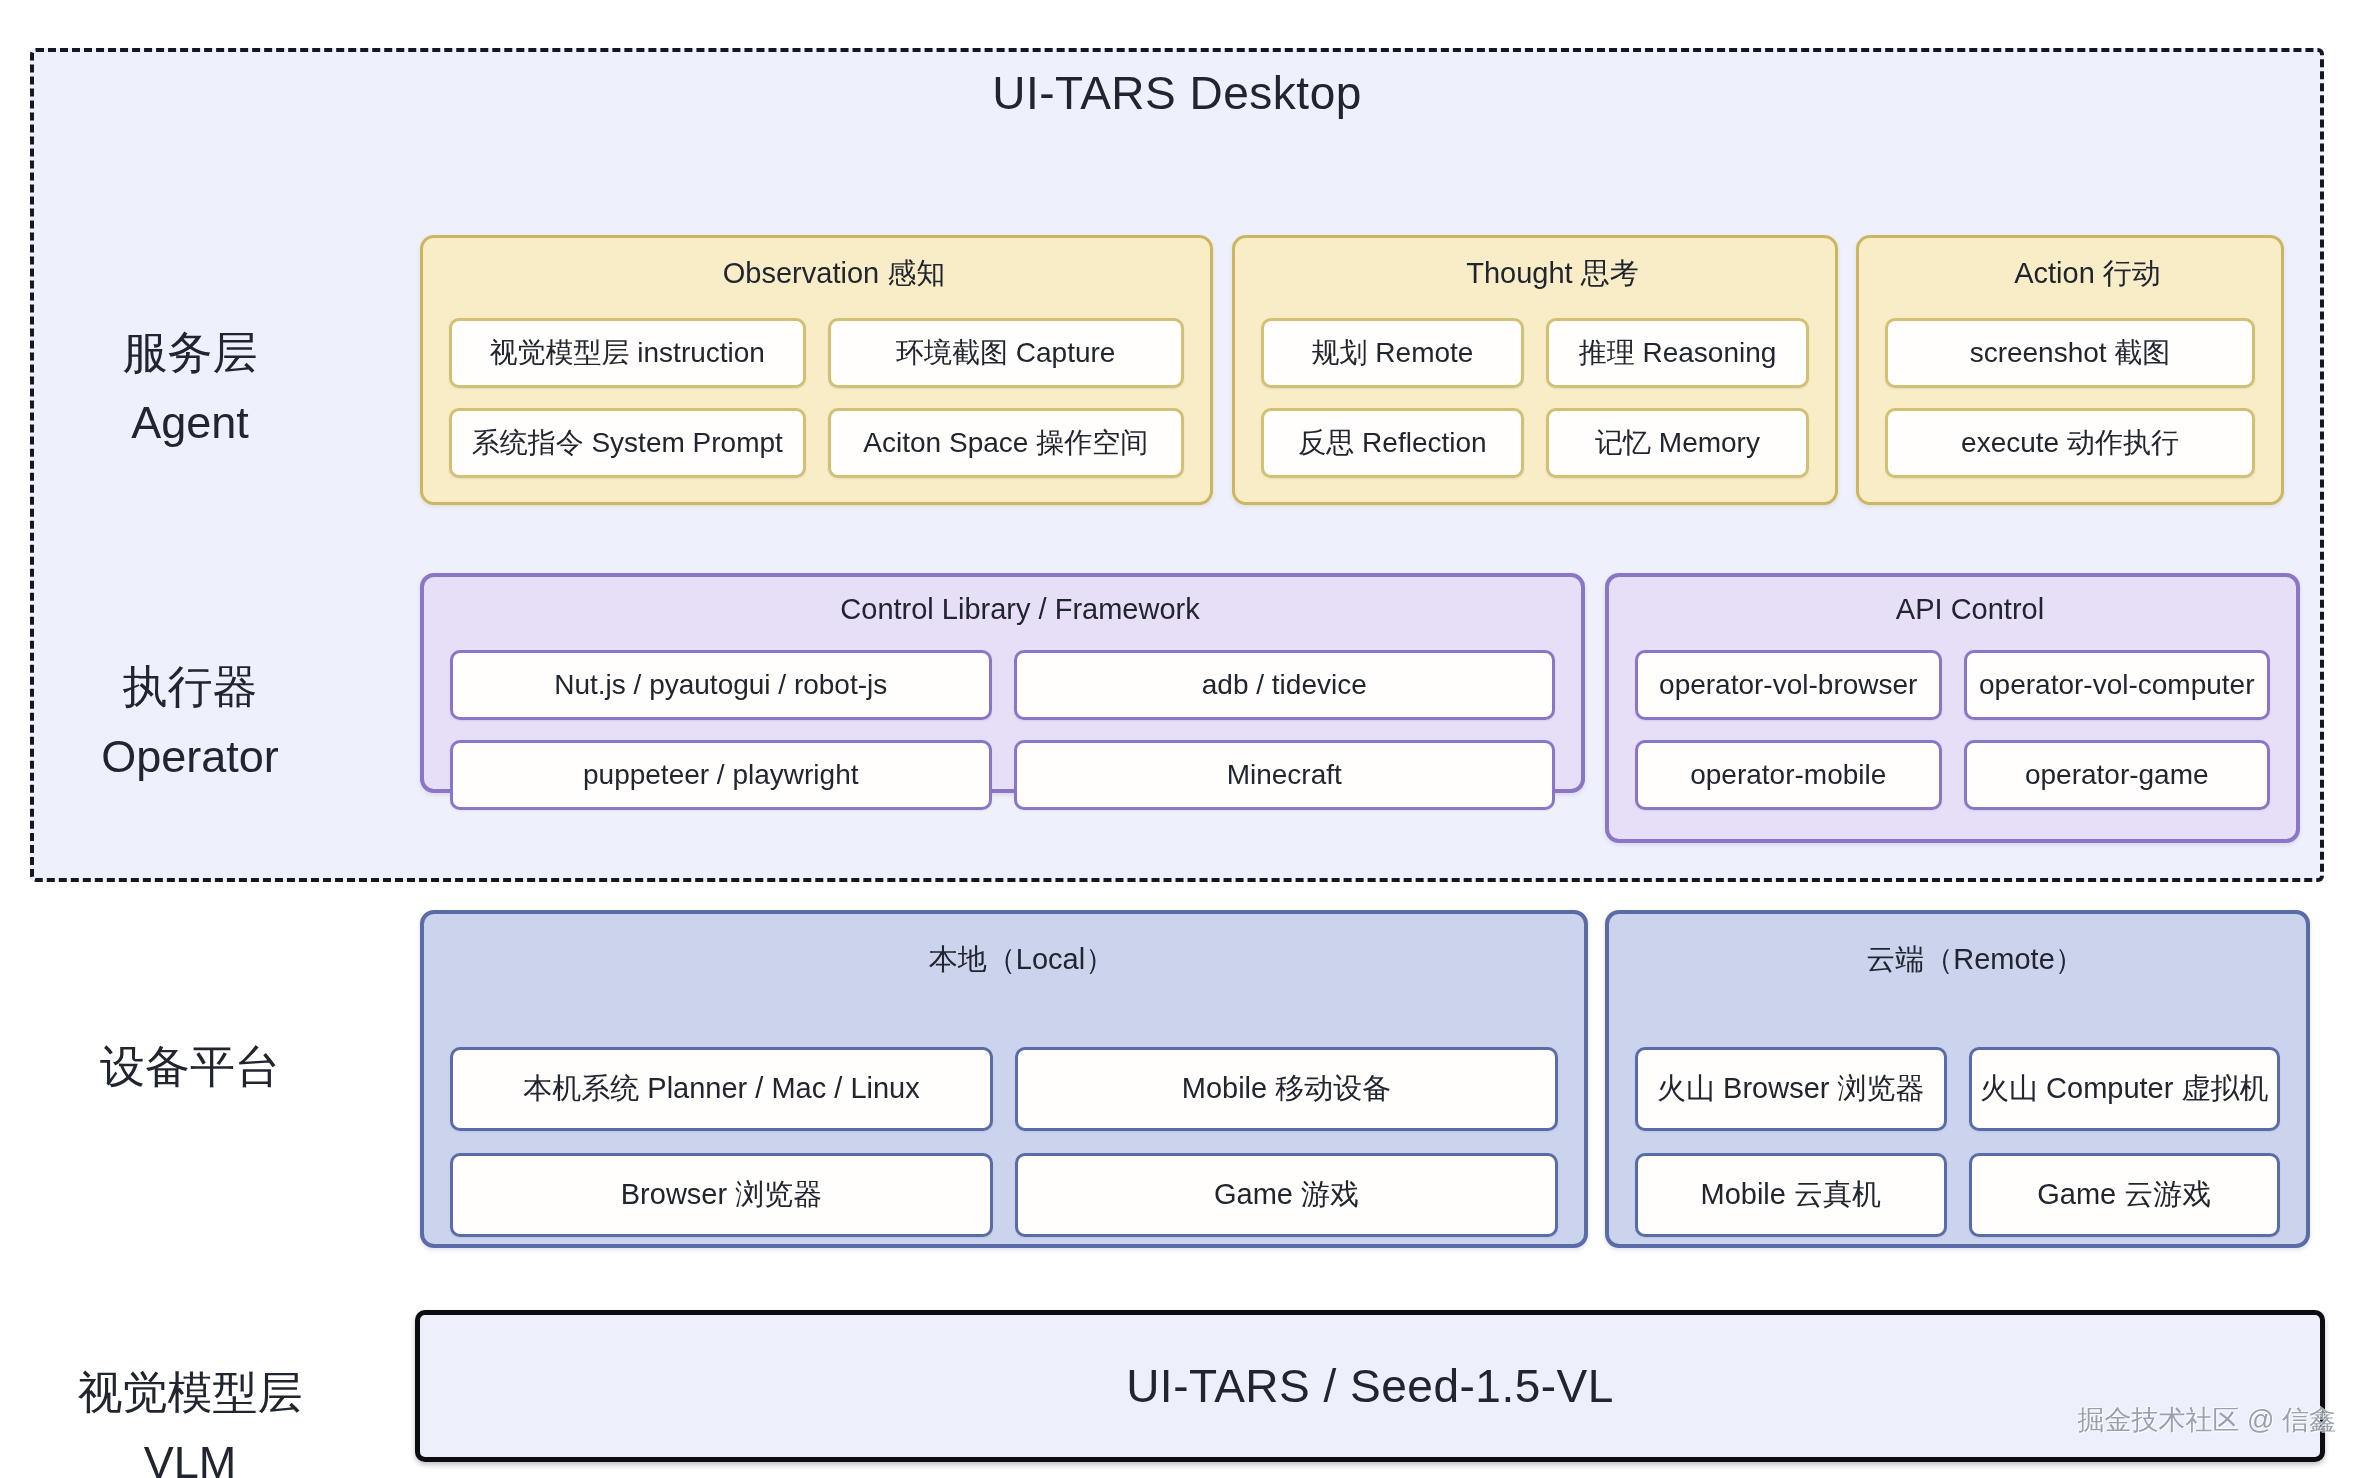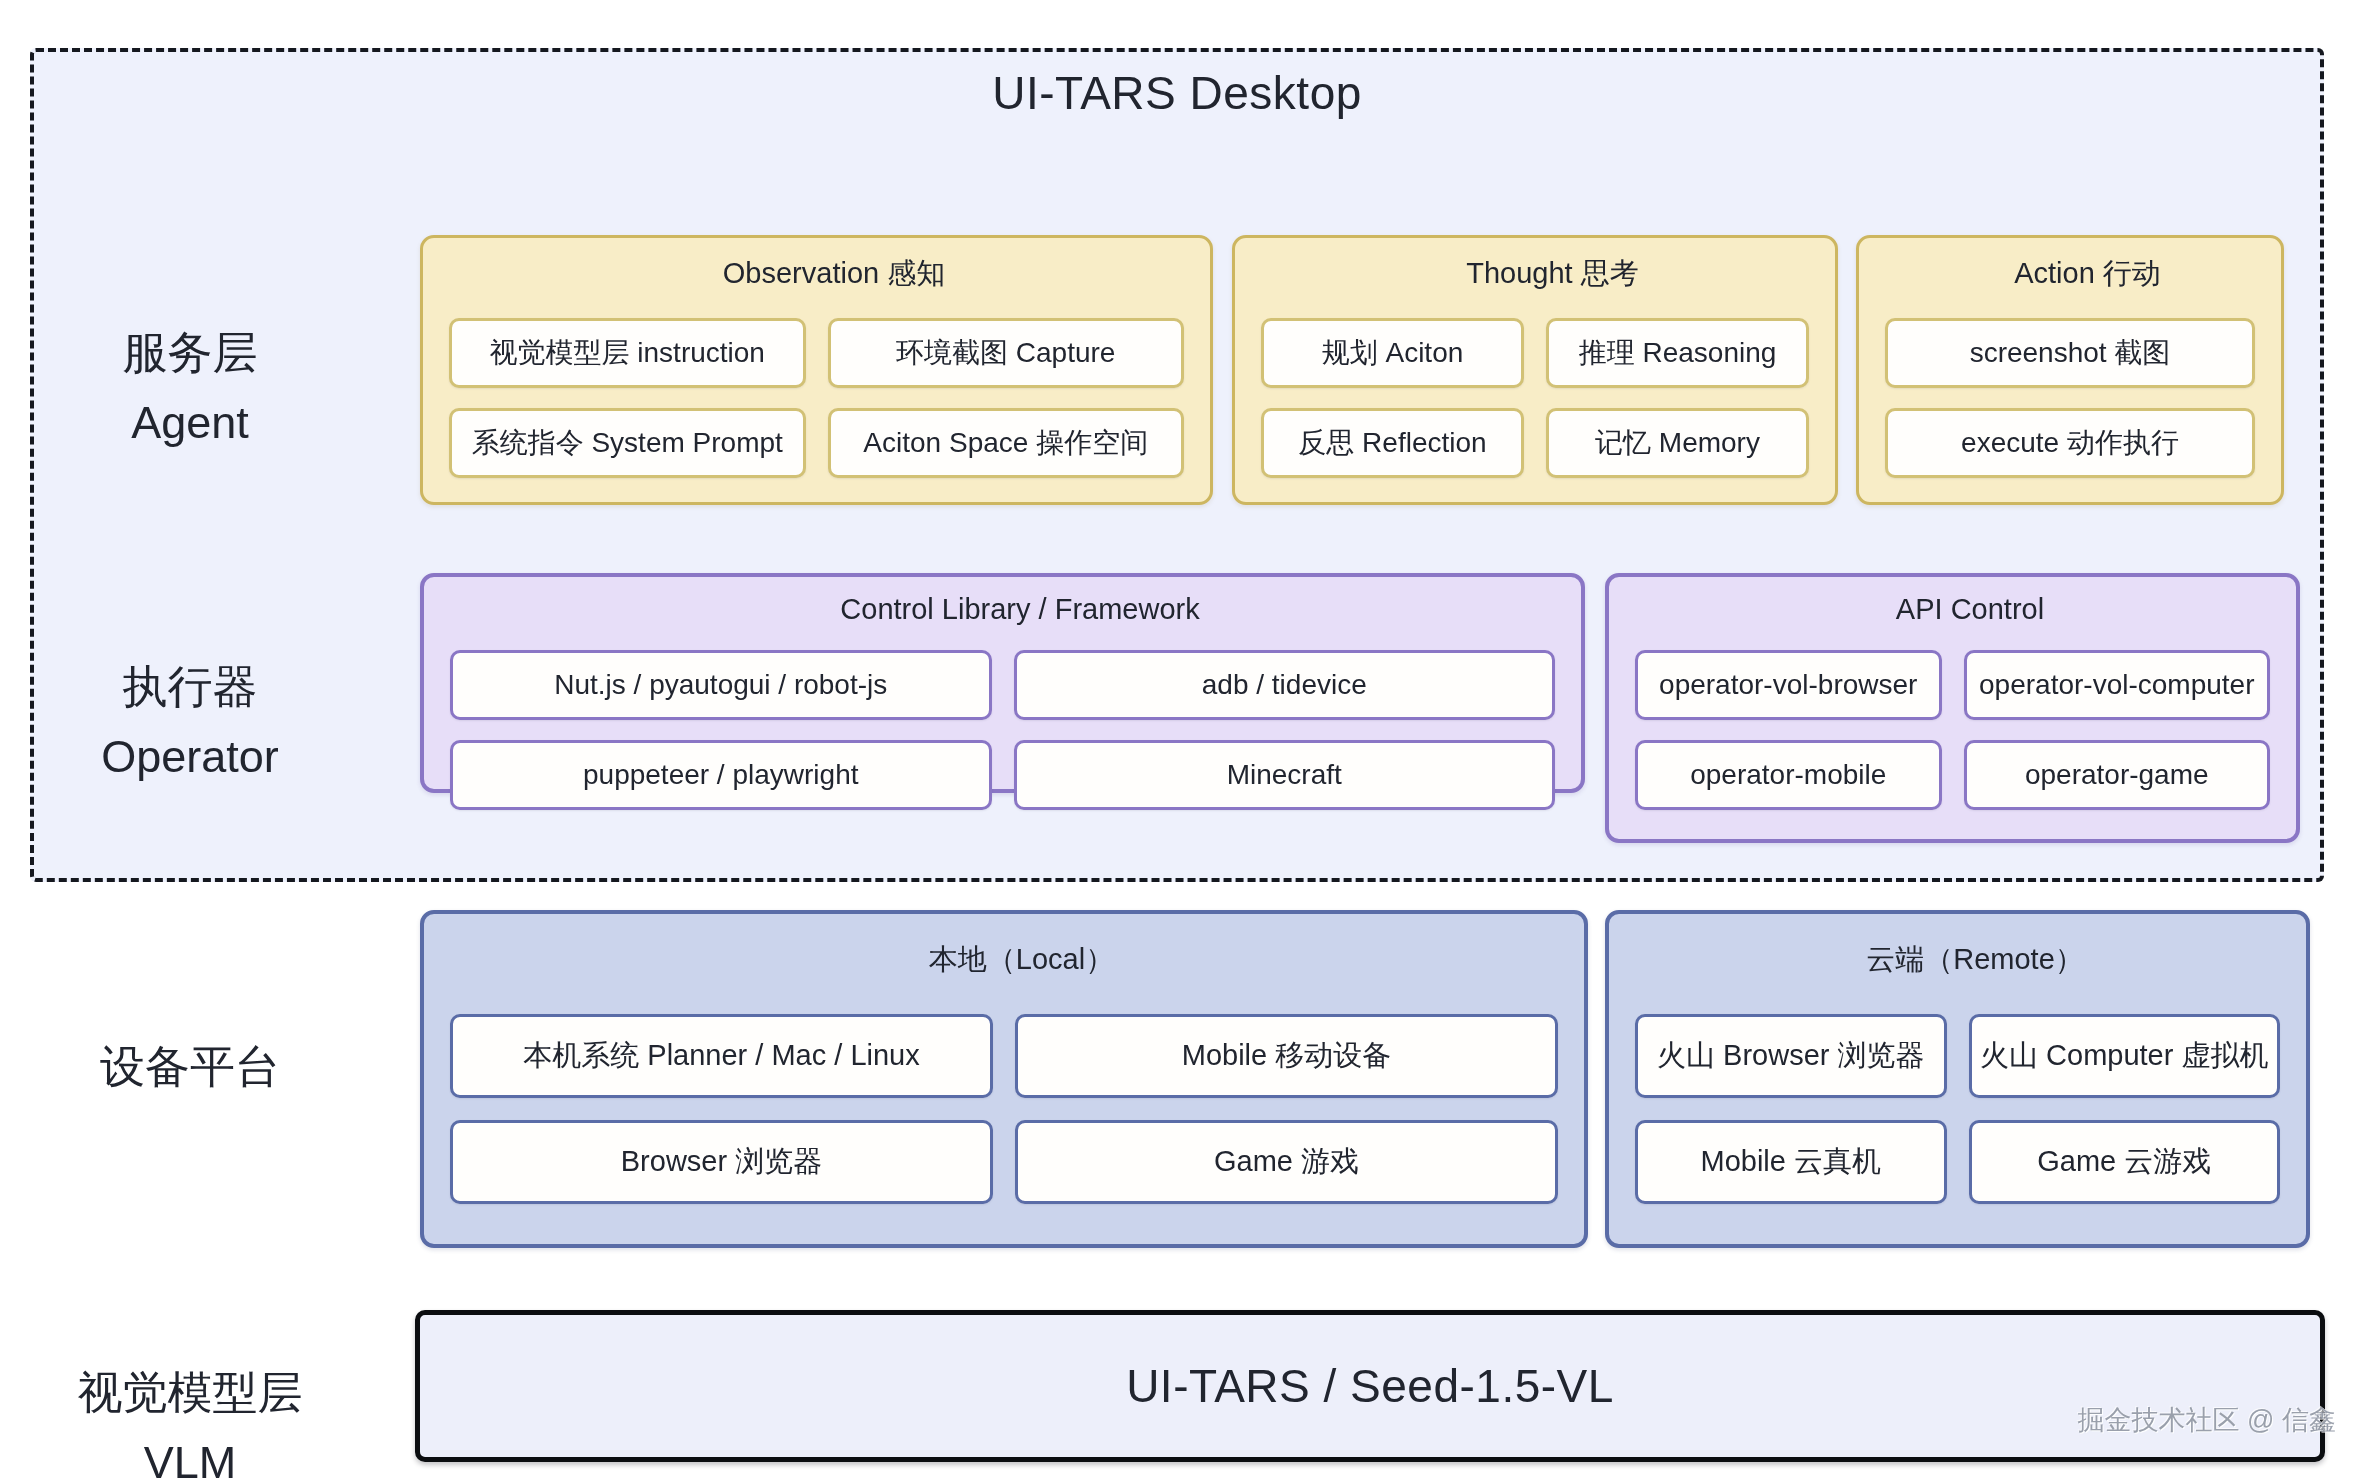--- a/index.html
+++ b/index.html
@@ -66,21 +66,21 @@
   
   .sec-yellow{background:var(--yellow-bg);border:3px solid var(--yellow-border);
     box-shadow:0 2px 4px rgba(120,100,30,.12);}
   .sec-yellow .item{border:3px solid var(--yellow-item-border);}
   
   .sec-purple{background:var(--purple-bg);border:4px solid var(--purple-border);
     box-shadow:0 2px 4px rgba(80,60,140,.14);}
   .sec-purple .item{border:3px solid var(--purple-border);}
   
   .sec-blue{background:var(--blue-bg);border:4px solid var(--blue-border);
-    box-shadow:0 2px 4px rgba(50,65,110,.16);}
+    box-shadow:0 2px 4px rgba(50,65,110,.16);gap:33px;}
   .sec-blue .item{border:3px solid var(--blue-border);height:84px;font-size:29px;}
   .sec-blue .section-title{margin-top:26px;}
   .sec-blue .items{margin-top:34px;row-gap:22px;}
   
   .vlm-box{
     position:absolute;left:415px;top:1310px;width:1910px;height:152px;
     box-sizing:border-box;border:5px solid var(--black-border);border-radius:10px;
     background:var(--vlm-bg);
     display:flex;align-items:center;justify-content:center;
     font-size:46px;font-weight:500;letter-spacing:.5px;
@@ -123,21 +123,21 @@
       <div class="item">视觉模型层 instruction</div>
       <div class="item">环境截图 Capture</div>
       <div class="item">系统指令 System Prompt</div>
       <div class="item">Aciton Space 操作空间</div>
     </div>
   </div>
 
   <div class="section sec-yellow" style="left:1232px;top:235px;width:606px;height:270px;">
     <div class="section-title">Thought 思考</div>
     <div class="items cols-2">
-      <div class="item">规划 Aciton</div>
+      <div class="item">规划 Remote</div>
       <div class="item">推理 Reasoning</div>
       <div class="item">反思 Reflection</div>
       <div class="item">记忆 Memory</div>
     </div>
   </div>
 
   <div class="section sec-yellow" style="left:1856px;top:235px;width:428px;height:270px;">
     <div class="section-title">Action 行动</div>
     <div class="items cols-1">
       <div class="item">screenshot 截图</div>

